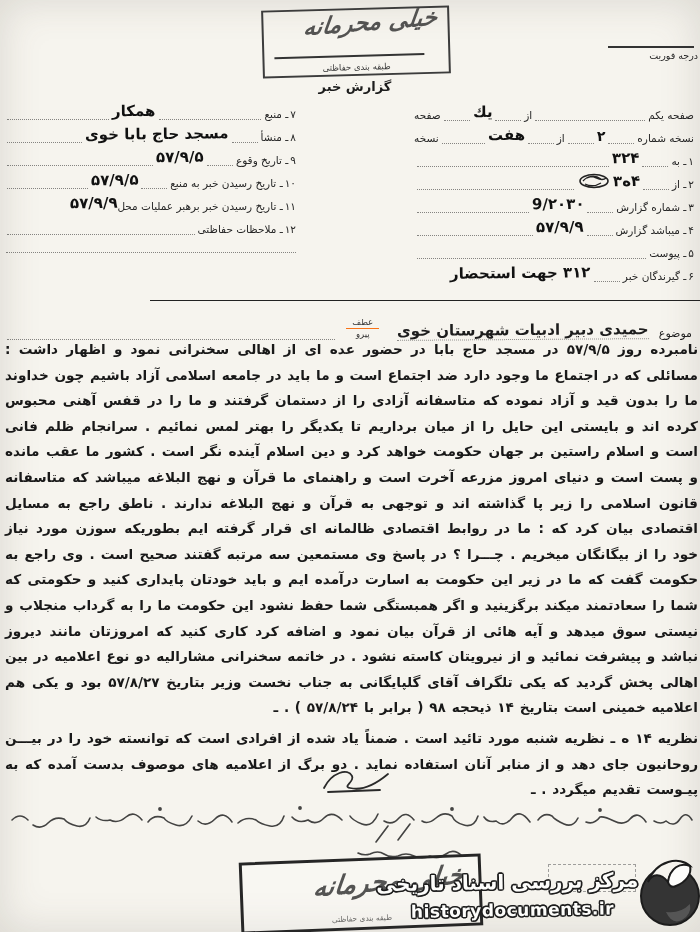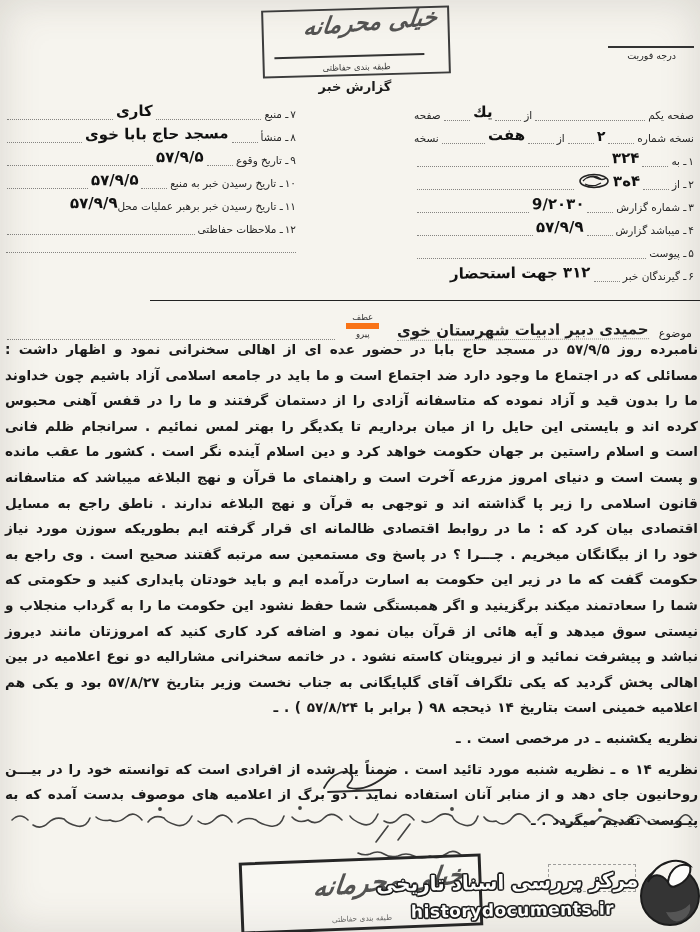--- a/index.html
+++ b/index.html
@@ -35,21 +35,21 @@
   }
   .stamp-label{
     position:absolute;left:0;right:0;bottom:2px;
     text-align:center;font-size:8.5px;color:#333;letter-spacing:1px;
   }
   .report-title{
     position:absolute;left:295px;top:79px;width:120px;
     text-align:center;font-size:13px;font-weight:700;letter-spacing:2px;
   }
   .urgency-line{position:absolute;right:6px;top:46px;width:86px;border-top:2px solid #333;}
-  .urgency{position:absolute;right:24px;top:50px;font-size:9.5px;color:#222;text-align:center;}
+  .urgency{position:absolute;right:2px;top:50px;font-size:9.5px;color:#222;text-align:center;}
 
   
   .meta{position:absolute;font-size:10.5px;color:#262626;}
   .meta-right{right:6px;top:98px;width:280px;}
   .meta-left{left:4px;top:97px;width:292px;}
   .mrow{display:flex;align-items:flex-end;height:23px;white-space:nowrap;}
   .mrow .lbl{flex:0 0 auto;}
   .leader{flex:1 1 auto;border-bottom:1.2px dotted rgba(40,40,40,.55);height:.85em;margin:0 3px;min-width:8px;}
   .leader.short{flex:0 0 26px;}
   .hv{font-weight:800;font-size:14px;color:#111;transform:rotate(-.6deg);}
@@ -63,21 +63,21 @@
   .subject-row{
     position:absolute;right:8px;left:4px;top:310px;height:30px;
     display:flex;align-items:flex-end;font-size:11px;
   }
   .subject-value{
     font-weight:800;font-size:15px;margin:0 10px;
     border-bottom:1.2px dotted rgba(40,40,40,.5);
     transform:rotate(-.4deg);white-space:nowrap;
   }
   .refs{display:flex;flex-direction:column;align-items:center;font-size:8.5px;line-height:11px;margin:0 8px;color:#333;}
-  .refs .ref1{border-bottom:6px solid #f97316;padding:0 6px;}
+  .refs .ref1{border-bottom:1px solid #f97316;padding:0 6px;}
 
   
   .body-text{
     position:absolute;right:2px;left:5px;top:337px;
     text-align:justify;font-size:13.6px;line-height:25.6px;
     font-weight:600;color:#191919;word-spacing:1px;
   }
   .body-text p{margin:0 0 5px 0;}
 
   
@@ -193,21 +193,21 @@
       <span class="leader short"></span>
       <span class="hv big">۳۱۲ جهت استحضار</span>
     </div>
   </div>
 
   <div class="meta meta-left">
     <div class="mrow">
       <span class="num">۷</span>
       <span class="lbl">ـ منبع</span>
       <span class="leader"></span>
-      <span class="hv big">کاری</span>
+      <span class="hv big">همکار</span>
       <span class="leader"></span>
     </div>
     <div class="mrow">
       <span class="num">۸</span>
       <span class="lbl">ـ منشأ</span>
       <span class="leader short"></span>
       <span class="hv big">مسجد حاج بابا خوی</span>
       <span class="leader"></span>
     </div>
     <div class="mrow">
@@ -243,21 +243,20 @@
     <span class="subject-value">حمیدی دبیر ادبیات شهرستان خوی</span>
     <span class="refs">
       <span class="ref1">عطف</span>
       <span class="ref2">پیرو</span>
     </span>
     <span class="leader"></span>
   </div>
 
   <div class="body-text">
     <p>نامبرده روز ۵۷/۹/۵ در مسجد حاج بابا در حضور عده ای از اهالی سخنرانی نمود و اظهار داشت : مسائلی که در اجتماع ما وجود دارد ضد اجتماع است و ما باید در جامعه اسلامی آزاد باشیم چون خداوند ما را بدون قید و آزاد نموده که متاسفانه آزادی را از دستمان گرفتند و ما را در قفس آهنی محبوس کرده اند و بایستی این حایل را از میان برداریم تا یکدیگر را بهتر لمس نمائیم . سرانجام ظلم فانی است و اسلام راستین بر جهان حکومت خواهد کرد و دین اسلام آینده نگر است . کشور ما عقب مانده و پست است و دنیای امروز مزرعه آخرت است و راهنمای ما قرآن و نهج البلاغه میباشد که متاسفانه قانون اسلامی را زیر پا گذاشته اند و توجهی به قرآن و نهج البلاغه ندارند . ناطق راجع به مسایل اقتصادی بیان کرد که : ما در روابط اقتصادی ظالمانه ای قرار گرفته ایم بطوریکه سوزن مورد نیاز خود را از بیگانگان میخریم . چـــرا ؟ در پاسخ وی مستمعین سه مرتبه گفتند صحیح است . وی راجع به حکومت گفت که ما در زیر این حکومت به اسارت درآمده ایم و باید خودتان پایداری کنید و حکومتی که شما را سعادتمند میکند برگزینید و اگر همبستگی شما حفظ نشود این حکومت ما را به گرداب منجلاب و نیستی سوق میدهد و آیه هائی از قرآن بیان نمود و اضافه کرد کاری کنید که امروزتان مانند دیروز نباشد و پیشرفت نمائید و از نیرویتان کاسته نشود . در خاتمه سخنرانی مشارالیه دو نوع اعلامیه در بین اهالی پخش گردید که یکی تلگراف آقای گلپایگانی به جناب نخست وزیر بتاریخ ۵۷/۸/۲۷ بود و یکی هم اعلامیه خمینی است بتاریخ ۱۴ ذیحجه ۹۸ ( برابر با ۵۷/۸/۲۴ ) . ـ</p>
-    <p>نظریه یکشنبه ـ در مرخصی است . ـ</p>
     <p>نظریه ۱۴ ه ـ نظریه شنبه مورد تائید است . ضمناً یاد شده از افرادی است که توانسته خود را در بیـــن روحانیون جای دهد و از منابر آنان استفاده نماید . دو برگ از اعلامیه های موصوف بدست آمده که به پیـوست تقدیم میگردد . ـ</p>
   </div>
 
   <svg class="sig-scribble" width="78" height="30" viewBox="0 0 78 30">
     <path d="M6 22 C14 6 30 2 34 10 C37 16 24 20 32 22 C44 25 58 18 70 8 M10 26 L62 24" fill="none" stroke="#2a2a2a" stroke-width="1.8" stroke-linecap="round"></path>
   </svg>
 
   <svg class="hand-note" width="700" height="62" viewBox="0 0 700 62">
     <g fill="none" stroke="#2b2b2b" stroke-width="1.6" stroke-linecap="round" opacity=".88">
       <path d="M692 14 q-6 -10 -12 -1 t-14 2 q-5 4 -12 0"></path>

